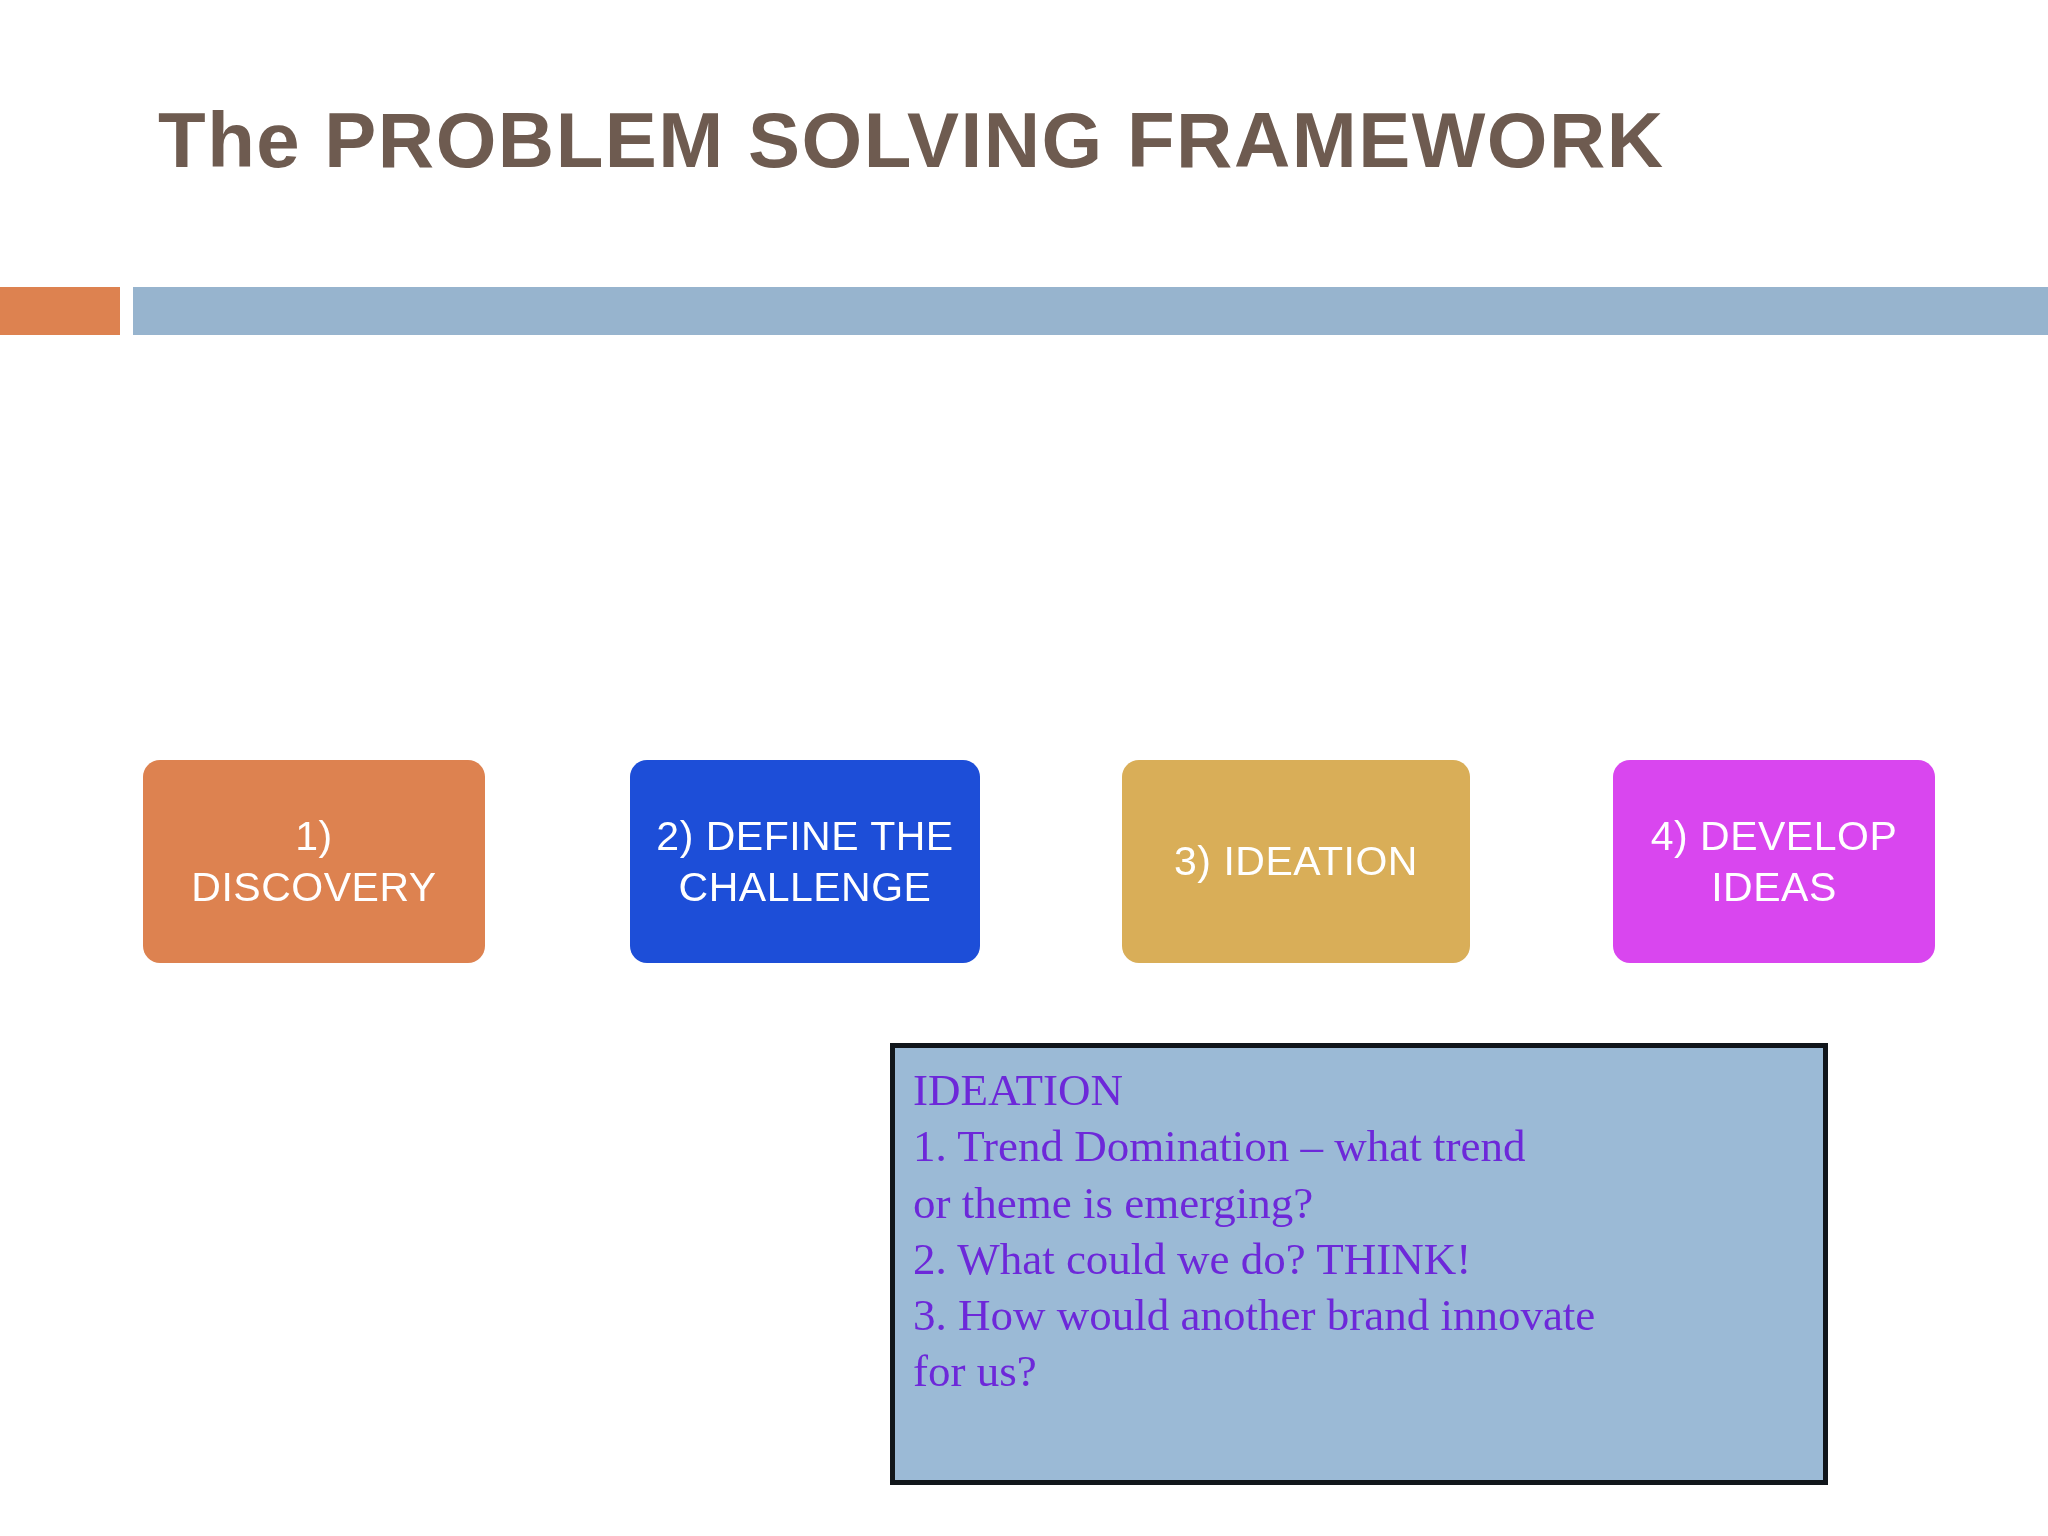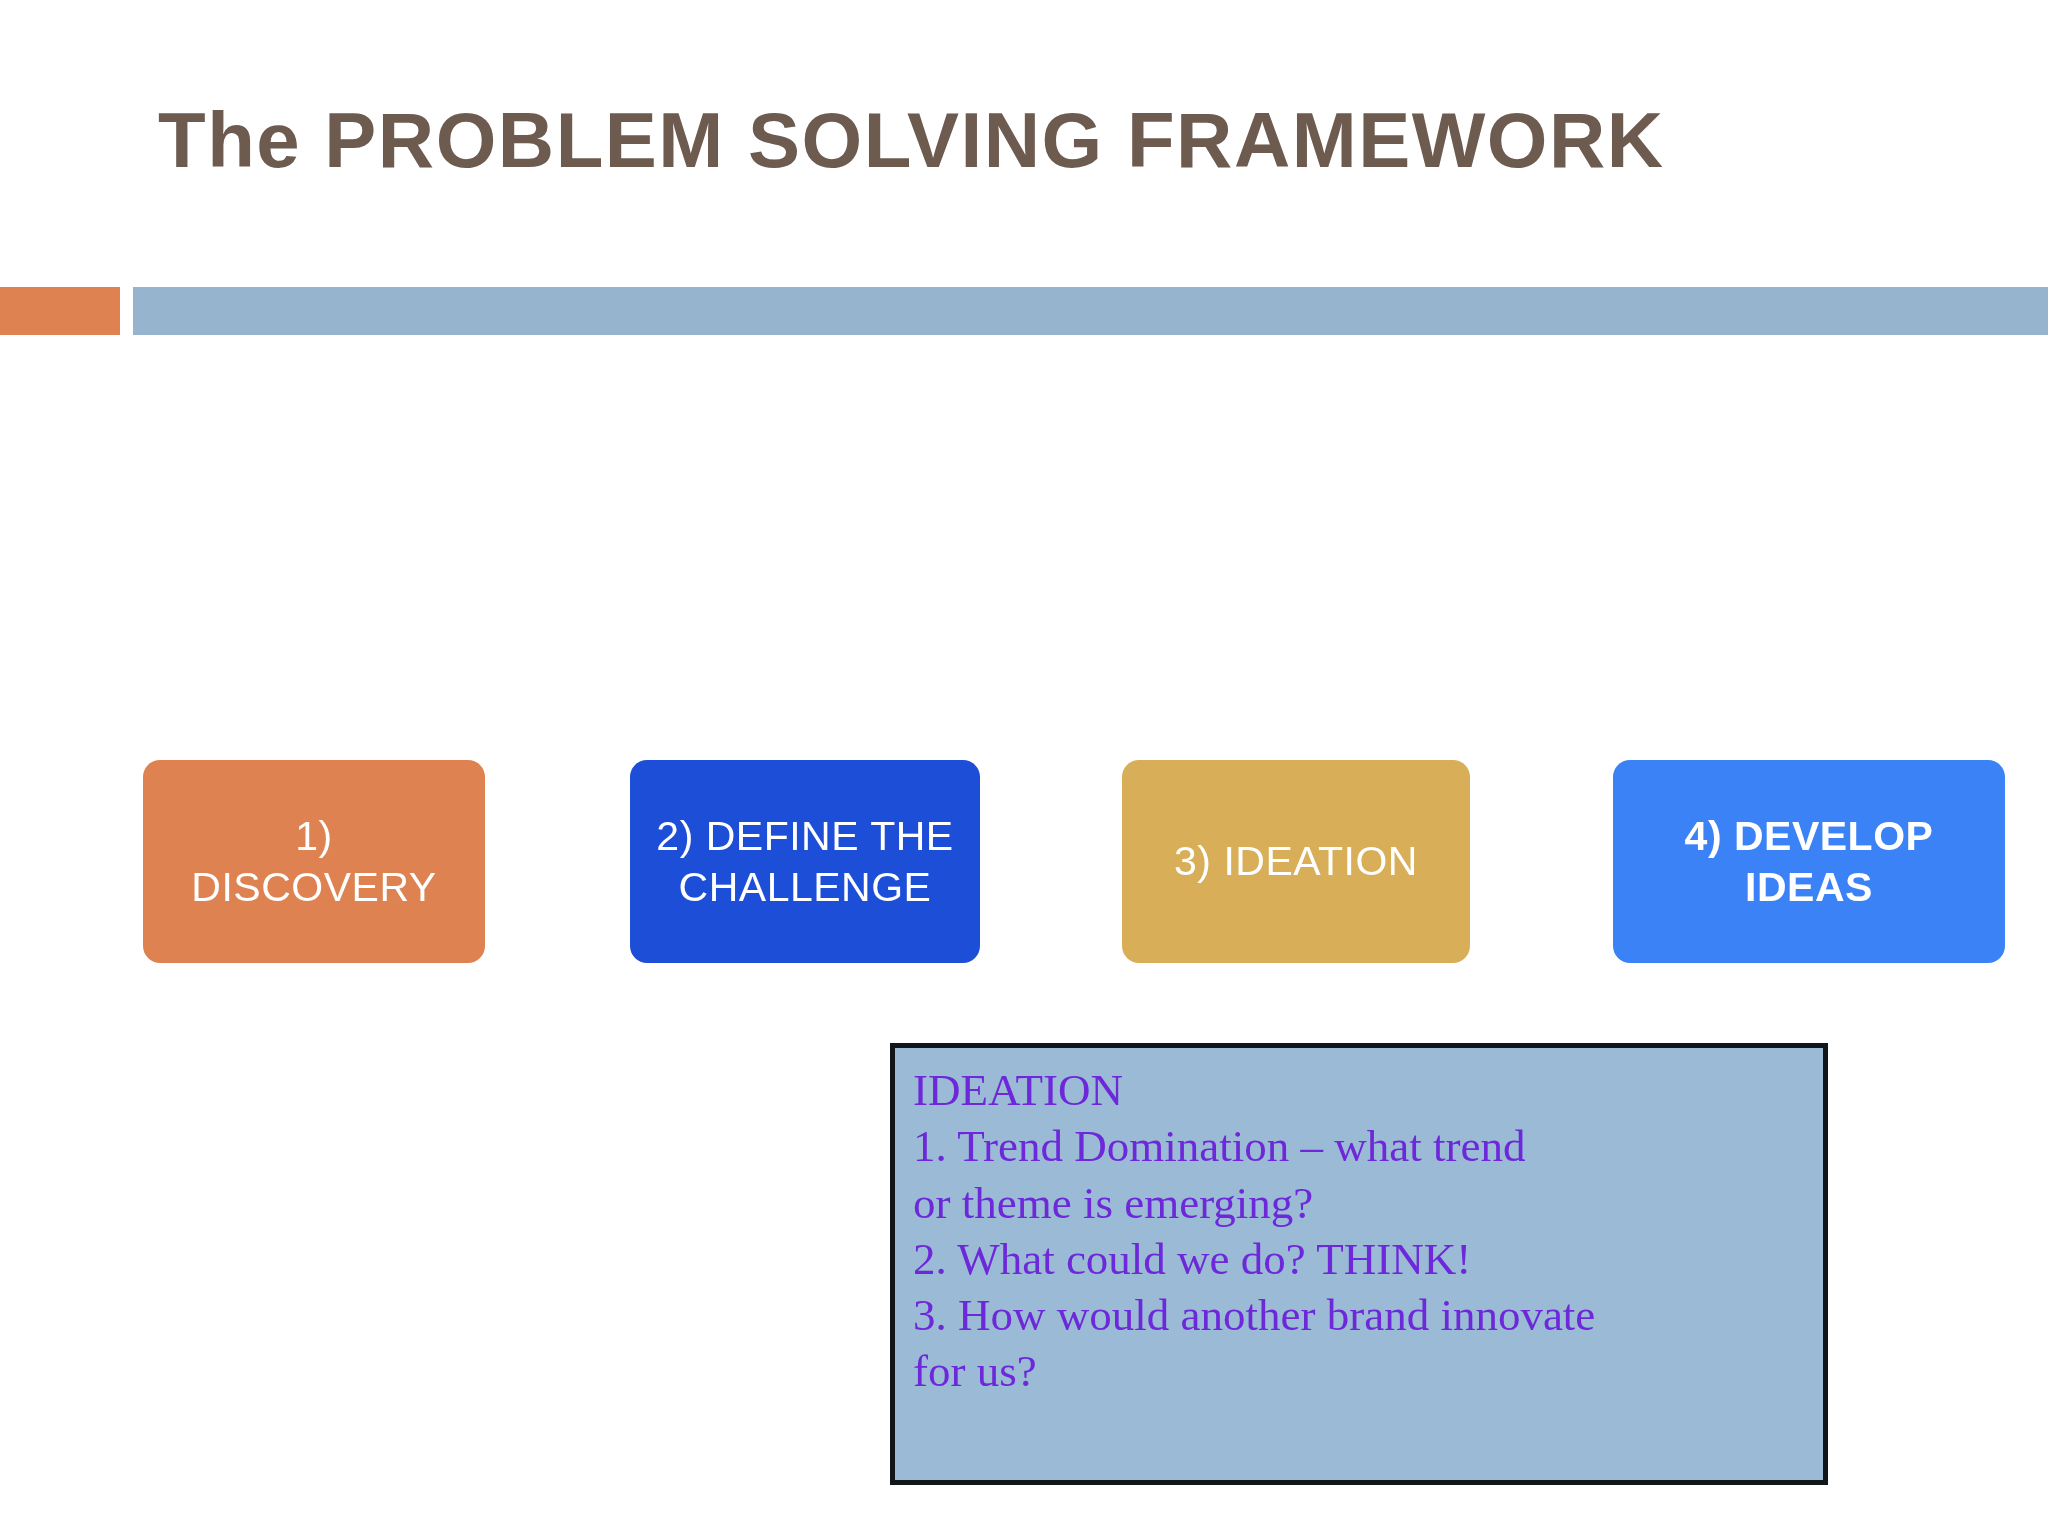--- a/index.html
+++ b/index.html
@@ -69,21 +69,21 @@
     font-weight: 400;
     font-size: 41px;
     line-height: 1.22;
     letter-spacing: 0.5px;
     box-sizing: border-box;
     padding: 4px 14px;
   }
   .process-box.b1 { left: 143px;  width: 342px; background: #DD8250; }
   .process-box.b2 { left: 630px;  width: 350px; background: #1d4ed8; }
   .process-box.b3 { left: 1122px; width: 348px; background: #D9AE58; }
-  .process-box.b4 { left: 1613px; width: 392px; background: #3b82f6; font-weight: bold; }
+  .process-box.b4 { left: 1613px; width: 322px; background: #d946ef; }
 
   
   #note-box {
     position: absolute;
     left: 890px;
     top: 1043px;
     width: 938px;
     height: 442px;
     background: #9BBAD6;
     border: 5px solid #11161B;

